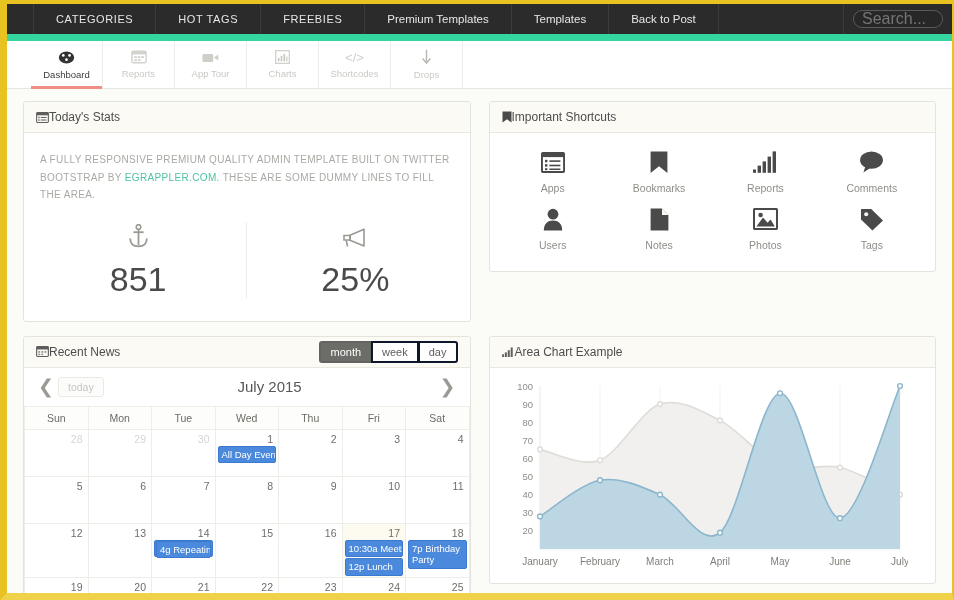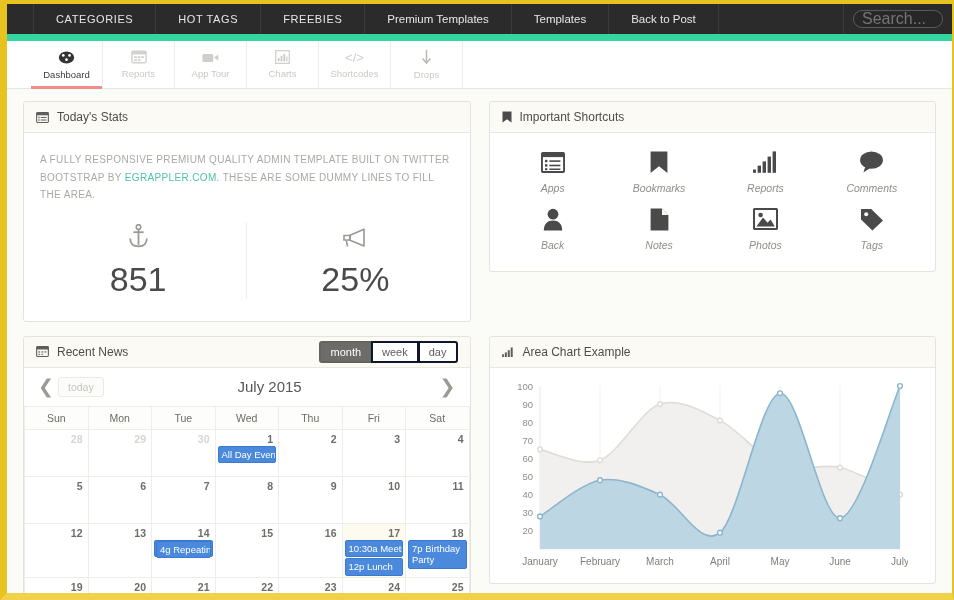--- a/index.html
+++ b/index.html
@@ -75,21 +75,21 @@
   .panel{
     background:#fff;
     border:1px solid #e4e4dd;
     border-radius:3px;
     margin-bottom:14px;
   }
   .panel-head{
     height:31px;background:#fbfaf4;
     border-bottom:1px solid #e8e8e0;
     display:flex;align-items:center;
-    padding:0 12px;gap:8px;
+    padding:0 12px;
     font-size:12px;color:#4d4d4d;
     border-radius:3px 3px 0 0;
   }
   .panel-head .hic{ color:#5e5e5e;font-size:12px;display:flex;align-items:center;}
   .panel-head .ttl{ flex:1; }
 
   
   .btngrp{ display:flex; }
   .btngrp button{
     font-family:"Liberation Sans",sans-serif;
@@ -113,21 +113,21 @@
   .stat{
     flex:1;text-align:center;border-right:1px solid #eeeee8;
     display:flex;flex-direction:column;align-items:center;gap:12px;
   }
   .stat:last-child{border-right:none;}
   .stat .sic{ color:#9a9a95;height:26px;display:flex;align-items:flex-end;}
   .stat .num{ font-size:34px;color:#4a4a4a;font-weight:400;line-height:1.15;}
 
   
   .sc-body{ padding:16px 10px 20px 10px; }
-  .sc-row{ display:flex; margin-bottom:12px;font-style:italic; }
+  .sc-row{ display:flex; margin-bottom:12px; }
   .sc{
     flex:1;text-align:center;color:#8e8e89;font-size:10.5px;
     display:flex;flex-direction:column;align-items:center;gap:7px;
     cursor:pointer;text-decoration:none;
   }
   .sc .scic{ color:#4a4a4a;display:flex;align-items:center;justify-content:center;height:26px;}
 
   
   .cal-top{
     display:flex;align-items:center;
@@ -146,21 +146,21 @@
   table.cal{ width:100%;border-collapse:collapse;table-layout:fixed;}
   table.cal th{
     font-size:10.5px;font-weight:400;color:#6b6b66;
     padding:5px 0;border:1px solid #eeeee8;border-top:none;
     background:#fdfdfb;
   }
   table.cal td{
     border:1px solid #eeeee8;height:47px;vertical-align:top;
     padding:1px 0 0 0;position:relative;
   }
-  table.cal td .dn{ font-size:10.5px;color:#6d6d68;text-align:right;padding:2px 5px 0 0;display:block;font-weight:bold;}
+  table.cal td .dn{ font-size:10.5px;color:#6d6d68;text-align:right;padding:2px 5px 0 0;display:block;}
   table.cal td.other .dn{ color:#d6d6d1; }
   table.cal td.hl{ background:#fdfbef; }
   .ev{
     background:#4a89dc;color:#fff;font-size:9.5px;
     padding:2px 3px;margin:1px 2px;border-radius:2px;
     overflow:hidden;white-space:nowrap;cursor:pointer;line-height:1.25;
     border:1px solid #3b7ad0;
   }
   .ev.two{ white-space:normal; }
   .ev-stack{ position:relative; }
@@ -368,21 +368,21 @@
             </a>
           </div>
           <div class="sc-row" style="margin-bottom:0">
             <a href="#" class="sc">
               <span class="scic">
                 <svg width="20" height="23" viewBox="0 0 20 23">
                     <circle cx="10" cy="6.2" r="5.4" fill="#4a4a4a"></circle>
                     <path d="M0.8 22.6 C0.8 15.8 4.9 12.6 10 12.6 C15.1 12.6 19.2 15.8 19.2 22.6 Z" fill="#4a4a4a"></path>
                   </svg>
               </span>
-              <span>Back</span>
+              <span>Users</span>
             </a>
             <a href="#" class="sc">
               <span class="scic">
                 <svg width="19" height="23" viewBox="0 0 19 23">
                     <path d="M0.6 0.6 H12 L18.4 7 V22.4 H0.6 Z" fill="#4a4a4a"></path>
                     <path d="M12 0.6 V7 H18.4 Z" fill="#fbfaf4"></path>
                   </svg>
               </span>
               <span>Notes</span>
             </a>

